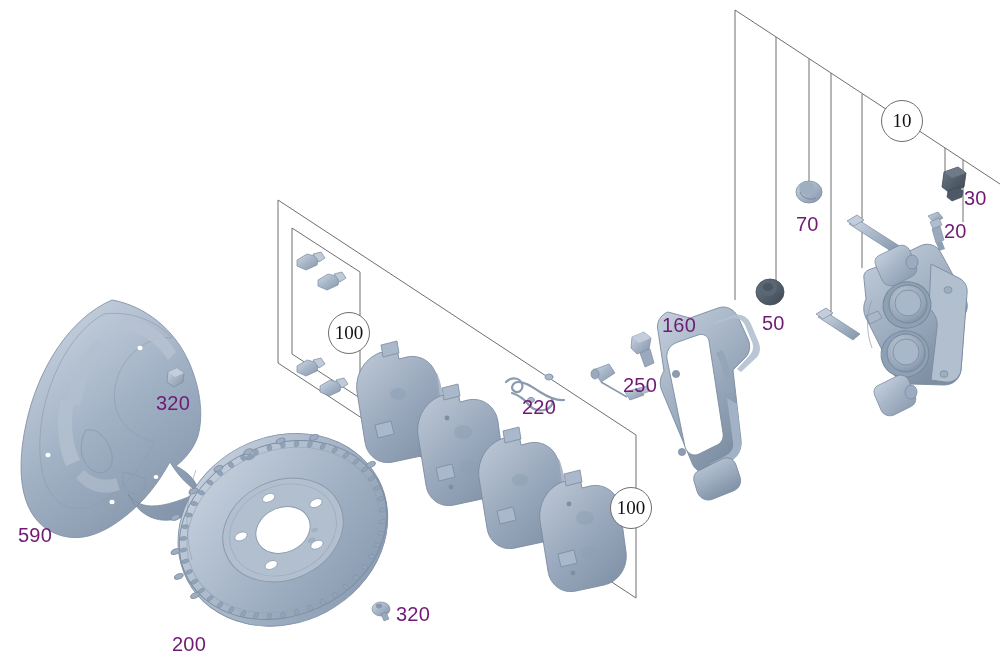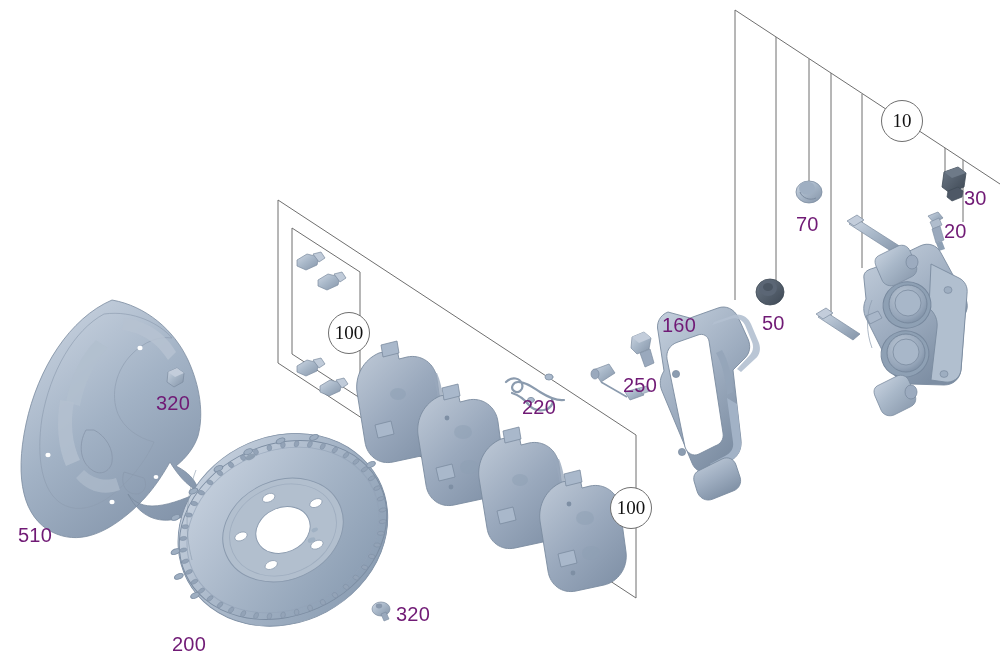--- a/index.html
+++ b/index.html
@@ -358,21 +358,21 @@
         <ellipse cx="342.4" cy="445.9" rx="3.6" ry="2.4" transform="rotate(305.2173913043478 342.4 445.9)" fill="#93a3b7" stroke="#7f90a5" stroke-width="0.6"></ellipse>
         <ellipse cx="353.3" cy="454.7" rx="3.6" ry="2.4" transform="rotate(313.0434782608695 353.3 454.7)" fill="#93a3b7" stroke="#7f90a5" stroke-width="0.6"></ellipse>
         <ellipse cx="362.9" cy="465.0" rx="3.6" ry="2.4" transform="rotate(320.8695652173913 362.9 465.0)" fill="#93a3b7" stroke="#7f90a5" stroke-width="0.6"></ellipse>
         <ellipse cx="371.0" cy="476.5" rx="3.6" ry="2.4" transform="rotate(328.69565217391295 371.0 476.5)" fill="#93a3b7" stroke="#7f90a5" stroke-width="0.6"></ellipse>
         <ellipse cx="377.5" cy="489.0" rx="3.6" ry="2.4" transform="rotate(336.5217391304348 377.5 489.0)" fill="#93a3b7" stroke="#7f90a5" stroke-width="0.6"></ellipse>
         <ellipse cx="382.2" cy="502.2" rx="3.6" ry="2.4" transform="rotate(344.3478260869565 382.2 502.2)" fill="#93a3b7" stroke="#7f90a5" stroke-width="0.6"></ellipse>
         <ellipse cx="385.0" cy="516.0" rx="3.6" ry="2.4" transform="rotate(352.17391304347825 385.0 516.0)" fill="#93a3b7" stroke="#7f90a5" stroke-width="0.6"></ellipse>
       </g>
     </svg>
 
-<div class="lbl" style="left:18px;top:524px;">510</div>
+<div class="lbl" style="left:18px;top:524px;">590</div>
 <div class="lbl" style="left:156px;top:392px;">320</div>
 <div class="lbl" style="left:172px;top:633px;">200</div>
 <div class="lbl" style="left:396px;top:603px;text-align:center;">320</div>
 <div class="lbl" style="left:522px;top:396px;">220</div>
 <div class="lbl" style="left:614px;top:314px;margin-left:48px;">160</div>
 <div class="lbl" style="left:623px;top:374px;">250</div>
 <div class="lbl" style="left:762px;top:312px;">50</div>
 <div class="lbl" style="left:796px;top:213px;">70</div>
 <div class="lbl" style="left:964px;top:187px;">30</div>
 <div class="lbl" style="left:944px;top:220px;">20</div>

